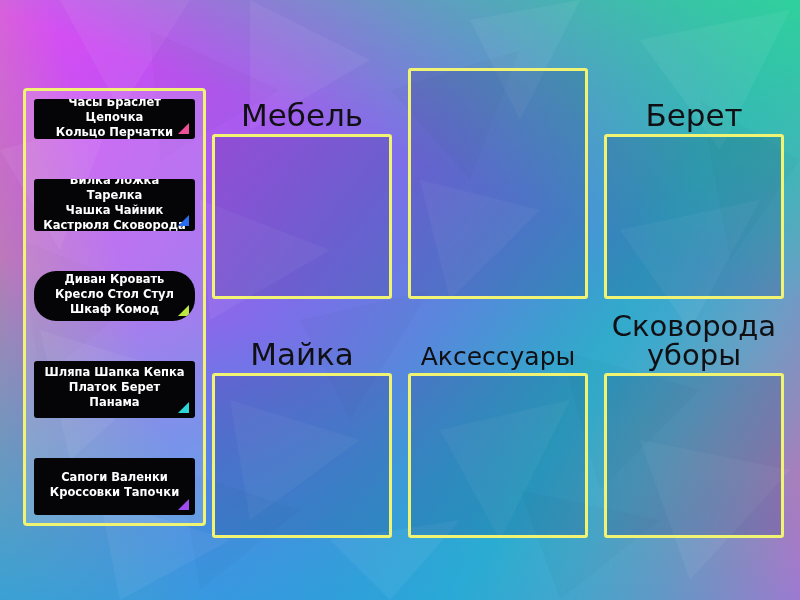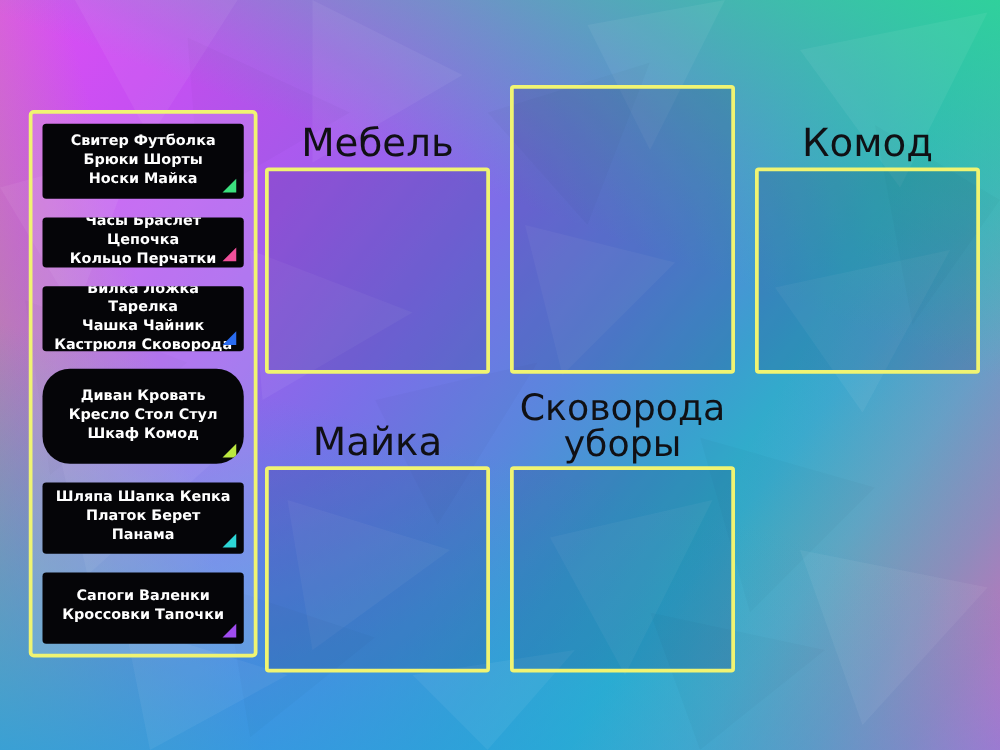--- a/index.html
+++ b/index.html
@@ -170,36 +170,32 @@
       <polygon points="300,320 430,290 350,420"></polygon>
       <polygon points="560,350 700,390 600,490"></polygon>
       <polygon points="180,470 300,510 200,590"></polygon>
       <polygon points="520,490 660,520 560,600"></polygon>
     </g>
   </svg>
 </div>
 
 <div id="word-tray">
 
-  <div class="word-card" style="height:60px;">
-    <div class="word-card-text">Свитер Футболка<br>Брюки Шорты<br>Носки Майка</div>
-    <span class="card-flag" style="color: rgb(59, 224, 126);"></span>
-  </div>
 
   <div class="word-card" style="height:40px;">
     <div class="word-card-text">Часы Браслет Цепочка<br>Кольцо Перчатки</div>
     <span class="card-flag" style="color: rgb(240, 80, 154);"></span>
   </div>
 
   <div class="word-card" style="height:52px;">
     <div class="word-card-text">Вилка Ложка Тарелка<br>Чашка Чайник<br>Кастрюля Сковорода</div>
     <span class="card-flag" style="color: rgb(42, 108, 240);"></span>
   </div>
 
-  <div class="word-card" style="height:76px;border-radius:22px;">
+  <div class="word-card" style="height:50px;border-radius:22px;">
     <div class="word-card-text">Диван Кровать<br>Кресло Стол Стул<br>Шкаф Комод</div>
     <span class="card-flag" style="color: rgb(188, 232, 64);"></span>
   </div>
 
   <div class="word-card" style="height:57px;">
     <div class="word-card-text">Шляпа Шапка Кепка<br>Платок Берет Панама</div>
     <span class="card-flag" style="color: rgb(44, 214, 214);"></span>
   </div>
 
   <div class="word-card" style="height:57px;">
@@ -214,28 +210,32 @@
   <div class="category-cell">
     <div class="category-title">Мебель</div>
     <div class="drop-zone"></div>
   </div>
 
   <div class="category-cell">
     <div class="drop-zone"></div>
   </div>
 
   <div class="category-cell">
-    <div class="category-title">Комод</div>
+    <div class="category-title">Берет</div>
     <div class="drop-zone"></div>
   </div>
 
   <div class="category-cell">
     <div class="category-title">Майка</div>
     <div class="drop-zone"></div>
   </div>
 
+  <div class="category-cell">
+    <div class="category-title small">Аксессуары</div>
+    <div class="drop-zone"></div>
+  </div>
 
   <div class="category-cell">
     <div class="category-title two-line">Сковорода уборы</div>
     <div class="drop-zone"></div>
   </div>
 
 </div>
 
 </body></html>

